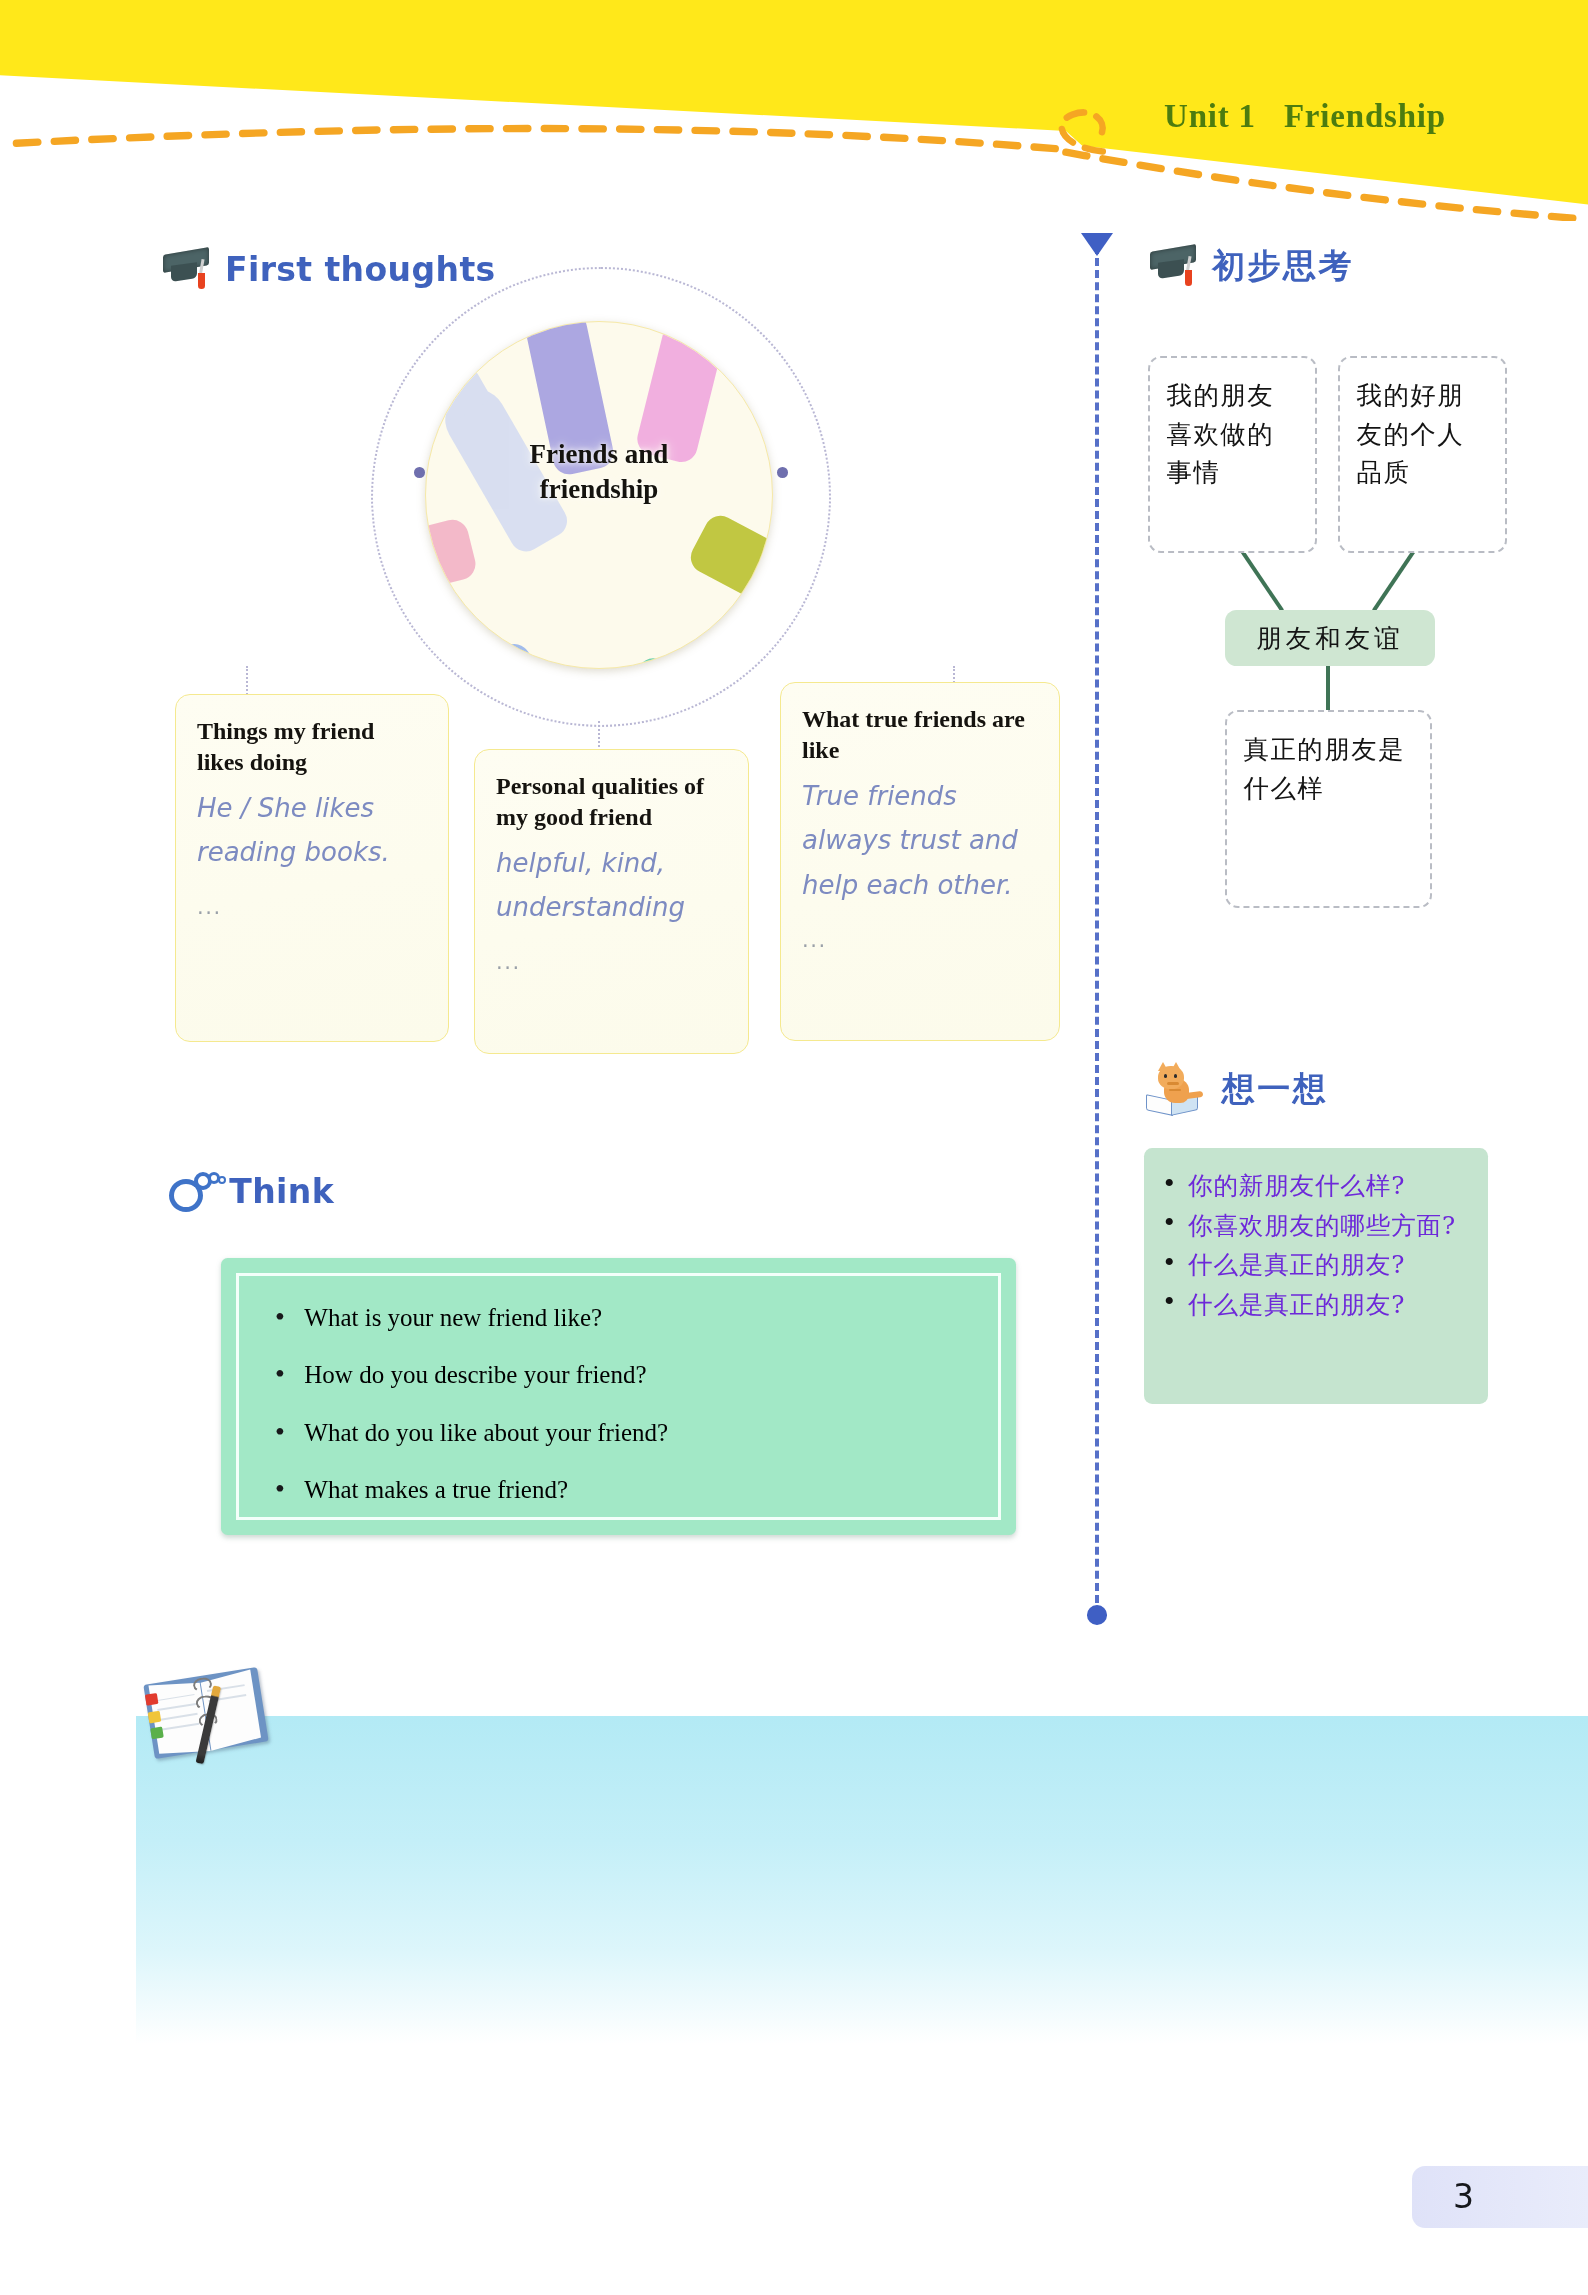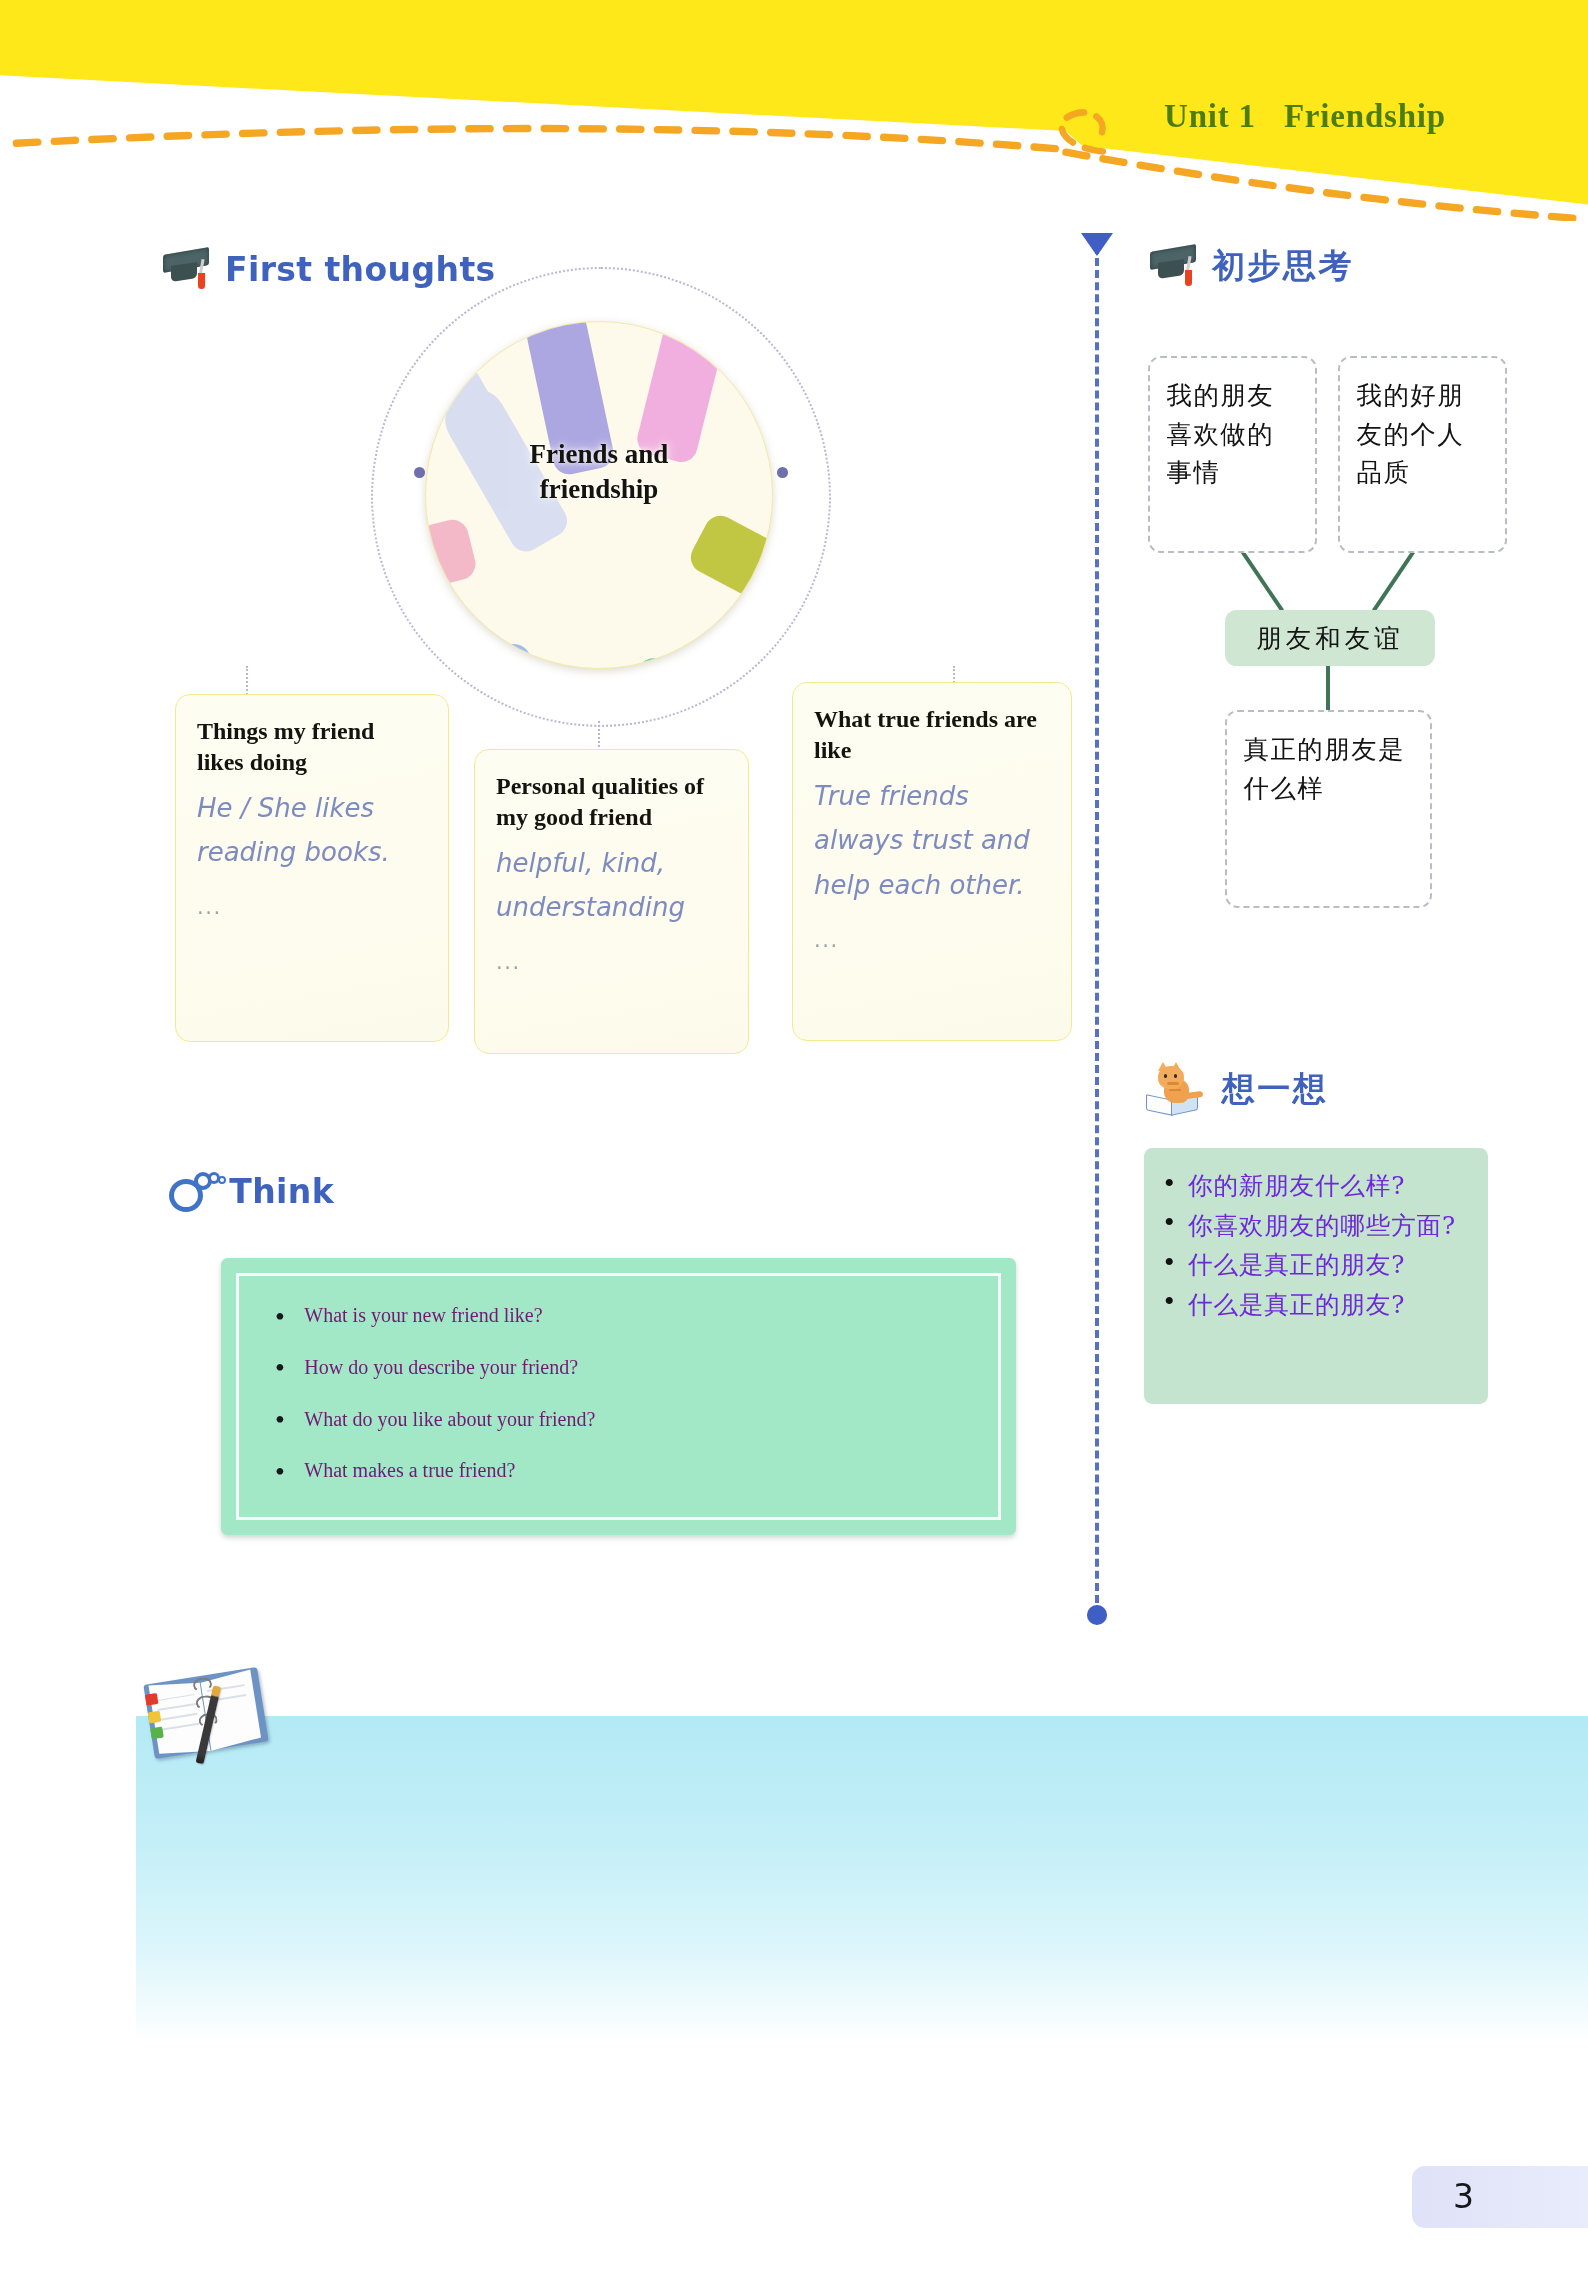--- a/index.html
+++ b/index.html
@@ -292,22 +292,22 @@
   }
   .green-box-inner {
     width: 100%; height: 100%;
     border: 3.3px solid #f4fffa;
     box-sizing: border-box;
     padding: 28px 29.5px;
   }
   .green-box ul { margin: 0; padding: 0; list-style: none; }
   .green-box li {
     font-family: "Liberation Serif", serif;
-    font-size: 20px;
-    color: #701a75;
+    font-size: 25px;
+    color: #000000;
     line-height: 1.12;
     margin-bottom: 29.5px;
     padding-left: 36px;
     position: relative;
   }
   .green-box li:last-child { margin-bottom: 0; }
   .green-box li::before {
     content: "\2022";
     position: absolute; left: 6.6px; top: -3.3px;
     font-size: 28px; color: #17181a;
@@ -502,21 +502,21 @@
     <div class="card-body">He / She likes reading books.</div>
     <div class="card-ellipsis">...</div>
   </div>
 
   <div class="card" style="left:474px; top:749px; width:275px; height:305px;">
     <div class="card-title">Personal qualities of my good friend</div>
     <div class="card-body">helpful, kind, understanding</div>
     <div class="card-ellipsis">...</div>
   </div>
 
-  <div class="card" style="left:780px; top:682px; width:280px; height:359px;margin-left:12px;">
+  <div class="card" style="left:780px; top:682px; width:280px; height:359px;">
     <div class="card-title">What true friends are like</div>
     <div class="card-body">True friends always trust and help each other.</div>
     <div class="card-ellipsis">...</div>
   </div>
 
   <div class="sec-head head-en" style="left:169px; top:1167px; gap:3.3px;">
     <span class="think-icon">
       <span class="b1"></span>
         <span class="cloud"></span>
       <span class="b2"></span>

